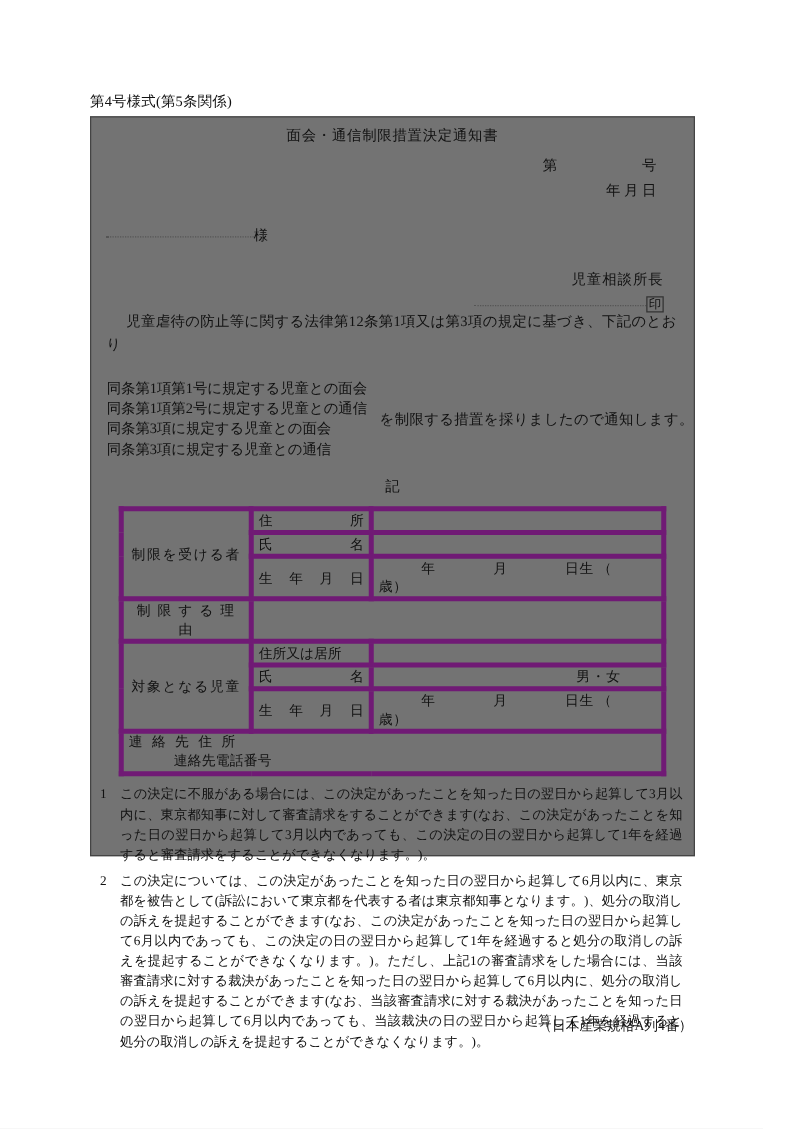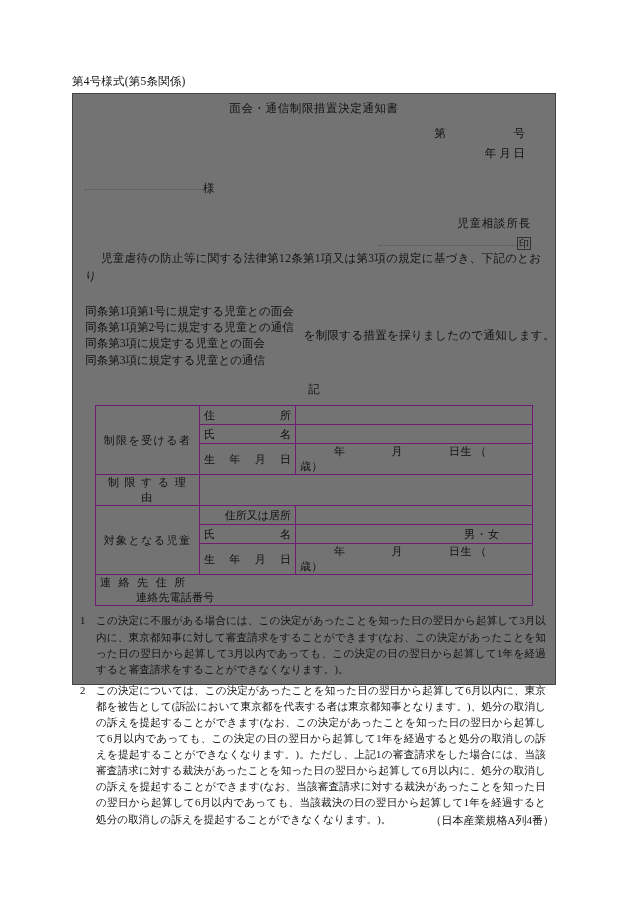--- a/index.html
+++ b/index.html
@@ -119,39 +119,39 @@
   }
 
   
   table.maintbl {
     margin: 8px auto 0 auto;
     width: 438px;
     border-collapse: collapse;
     font-size: 11px;
   }
   table.maintbl td {
-    border: 1px solid #701a75;
+    border: 4px solid #701a75;
     padding: 0 4px;
     height: 19px;
     vertical-align: middle;
   }
   td.lbl-outer {
     width: 104px;
     text-align: center;
     letter-spacing: 1.4px;
   }
   td.lbl-sub {
     width: 96px;
     text-align: justify;
     text-align-last: justify;
     padding: 0 8px;
   }
   td.lbl-sub-plain {
     width: 96px;
-    text-align: right;
+    text-align: left;
   }
   td.val { }
   .dob-line {
     padding-left: 34px;
     letter-spacing: 0.5px;
   }
   .dob-line .s1 { display:inline-block; width:46px; }
   .dob-line .s2 { display:inline-block; width:46px; }
   .sex { float: right; padding-right: 28px; letter-spacing: 1px; margin-left: 40px; }
   td.reason { height: 66px; }

